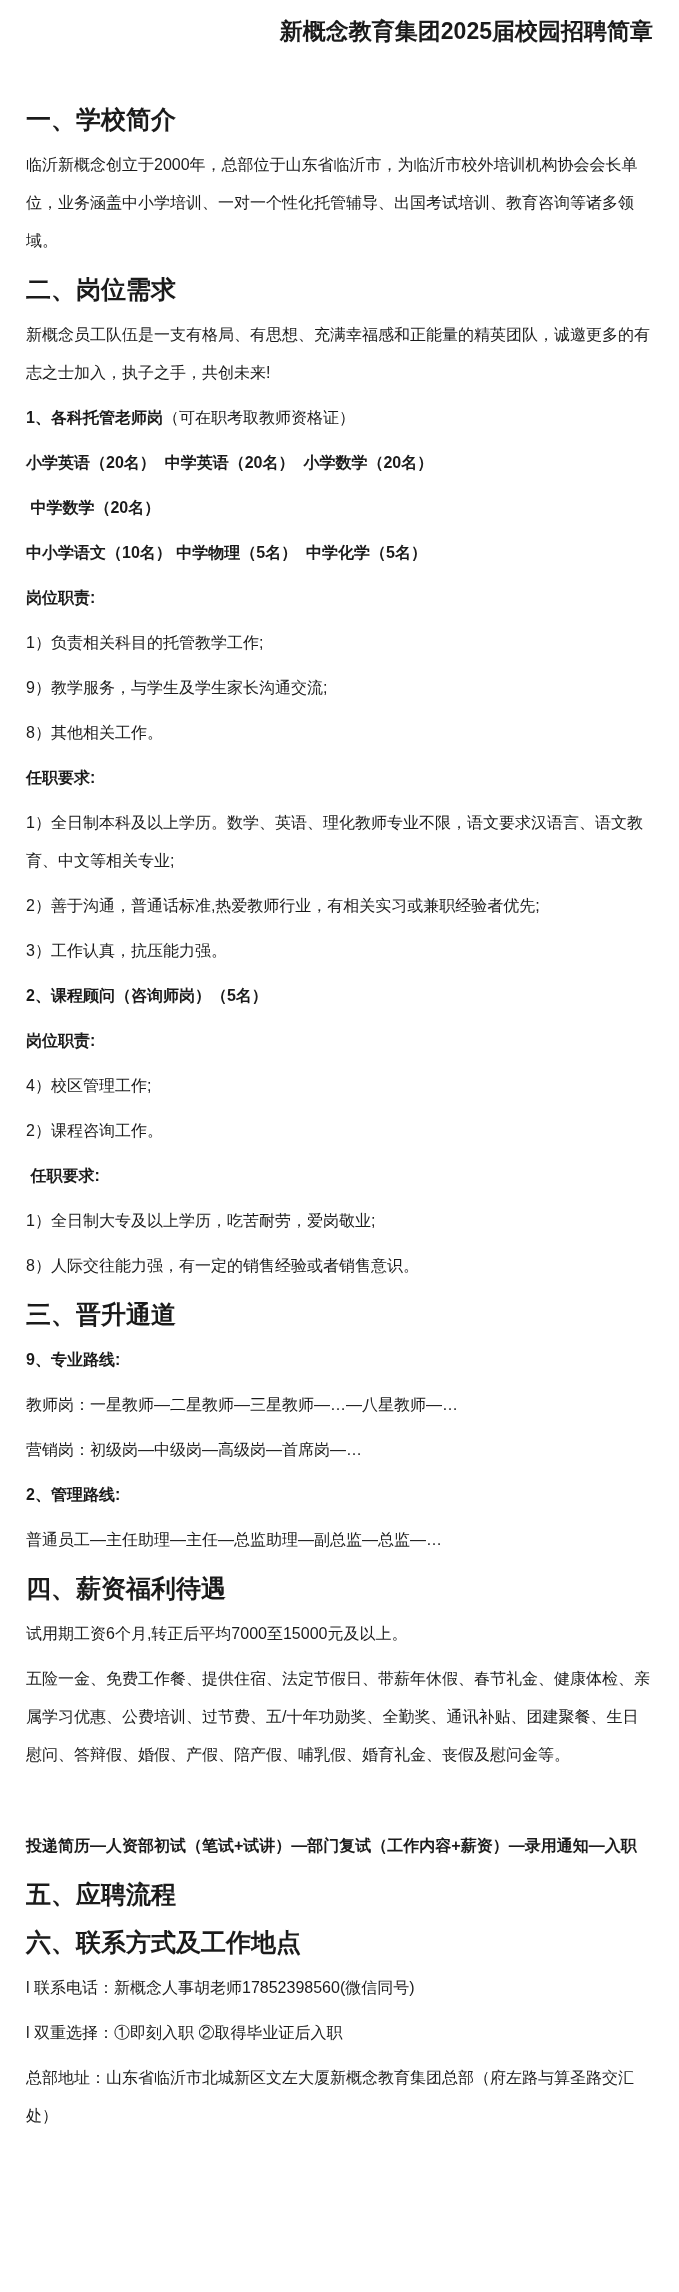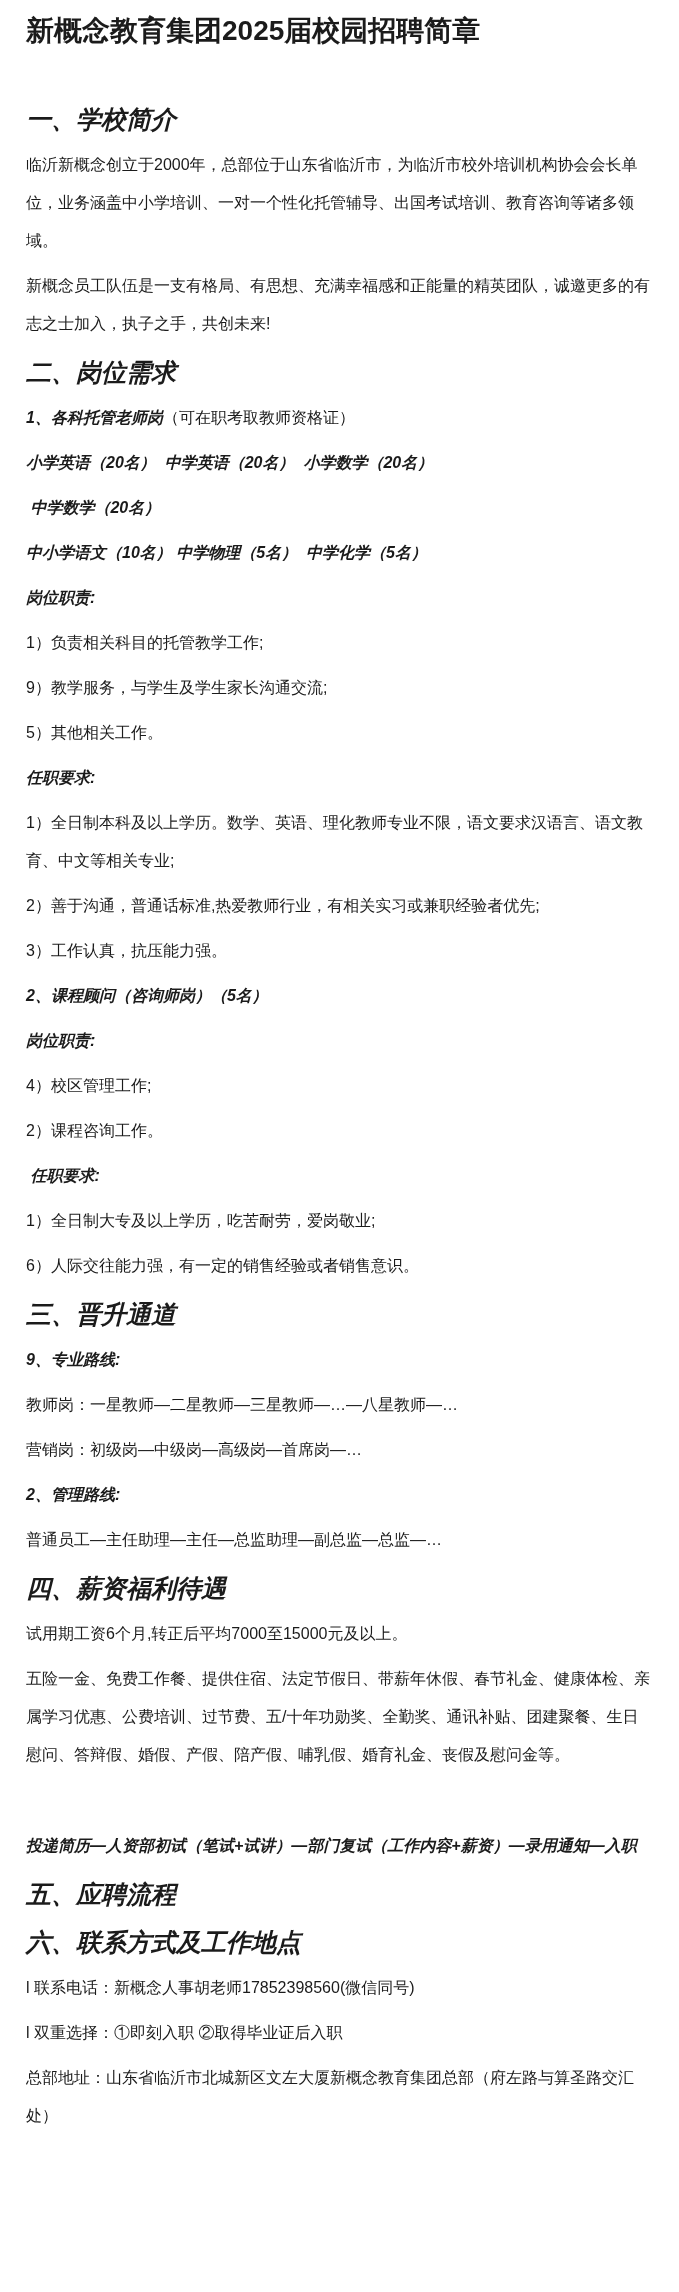--- a/index.html
+++ b/index.html
@@ -18,67 +18,68 @@
   }
   .line {
     font-size: 16px;
     line-height: 38px;
     margin: 0 0 7px 0;
     white-space: pre-wrap;
     word-break: break-all;
   }
   .title {
     font-weight: 700;
-    font-size: 28px;
+    font-size: 23px;
     margin-bottom: 50px;
+    text-align: right;
   }
   .h1 {
     font-size: 25px;
     margin-top: 10px;
     margin-bottom: 8px;
   }
   .h2 {
     margin-top: 4px;
   }
   .spacer {
     height: 42px;
     margin: 0;
   }
-  span.b { font-weight: 700; font-style: italic; }
+  span.b { font-weight: 700; }
   span.r { font-weight: 400; }
 </style>
 </head>
 <body>
 
 <div class="doc">
   <div class="line title">新概念教育集团2025届校园招聘简章</div>
   <div id="doc-body">
       <div class="line h1"><span class="b">一、学校简介</span></div>
       <div class="line body"><span class="r">临沂新概念创立于2000年，总部位于山东省临沂市，为临沂市校外培训机构协会会长单位，业务涵盖中小学培训、一对一个性化托管辅导、出国考试培训、教育咨询等诸多领域。</span></div>
+      <div class="line h1"><span class="b">二、岗位需求</span></div>
       <div class="line body"><span class="r">新概念员工队伍是一支有格局、有思想、充满幸福感和正能量的精英团队，诚邀更多的有志之士加入，执子之手，共创未来!</span></div>
-      <div class="line h1"><span class="b">二、岗位需求</span></div>
       <div class="line h2"><span class="b">1、各科托管老师岗</span><span class="r">（可在职考取教师资格证）</span></div>
       <div class="line h2"><span class="b">小学英语（20名）  中学英语（20名）  小学数学（20名）</span></div>
       <div class="line h2"><span class="b"> 中学数学（20名）</span></div>
       <div class="line h2"><span class="b">中小学语文（10名） 中学物理（5名）  中学化学（5名）</span></div>
       <div class="line h2"><span class="b">岗位职责:</span></div>
       <div class="line body"><span class="r">1）负责相关科目的托管教学工作;</span></div>
       <div class="line body"><span class="r">9）教学服务，与学生及学生家长沟通交流;</span></div>
-      <div class="line body"><span class="r">5）其他相关工作。</span></div>
+      <div class="line body"><span class="r">8）其他相关工作。</span></div>
       <div class="line h2"><span class="b">任职要求:</span></div>
       <div class="line body"><span class="r">1）全日制本科及以上学历。数学、英语、理化教师专业不限，语文要求汉语言、语文教育、中文等相关专业;</span></div>
       <div class="line body"><span class="r">2）善于沟通，普通话标准,热爱教师行业，有相关实习或兼职经验者优先;</span></div>
       <div class="line body"><span class="r">3）工作认真，抗压能力强。</span></div>
       <div class="line h2"><span class="b">2、课程顾问（咨询师岗）（5名）</span></div>
       <div class="line h2"><span class="b">岗位职责:</span></div>
       <div class="line body"><span class="r">4）校区管理工作;</span></div>
       <div class="line body"><span class="r">2）课程咨询工作。</span></div>
       <div class="line h2"><span class="b"> 任职要求:</span></div>
       <div class="line body"><span class="r">1）全日制大专及以上学历，吃苦耐劳，爱岗敬业;</span></div>
-      <div class="line body"><span class="r">6）人际交往能力强，有一定的销售经验或者销售意识。</span></div>
+      <div class="line body"><span class="r">8）人际交往能力强，有一定的销售经验或者销售意识。</span></div>
       <div class="line h1"><span class="b">三、晋升通道</span></div>
       <div class="line h2"><span class="b">9、专业路线:</span></div>
       <div class="line body"><span class="r">教师岗：一星教师—二星教师—三星教师—…—八星教师—…</span></div>
       <div class="line body"><span class="r">营销岗：初级岗—中级岗—高级岗—首席岗—…</span></div>
       <div class="line h2"><span class="b">2、管理路线:</span></div>
       <div class="line body"><span class="r">普通员工—主任助理—主任—总监助理—副总监—总监—…</span></div>
       <div class="line h1"><span class="b">四、薪资福利待遇</span></div>
       <div class="line body"><span class="r">试用期工资6个月,转正后平均7000至15000元及以上。</span></div>
       <div class="line body"><span class="r">五险一金、免费工作餐、提供住宿、法定节假日、带薪年休假、春节礼金、健康体检、亲属学习优惠、公费培训、过节费、五/十年功勋奖、全勤奖、通讯补贴、团建聚餐、生日慰问、答辩假、婚假、产假、陪产假、哺乳假、婚育礼金、丧假及慰问金等。</span></div>
       <div class="line spacer"></div>

